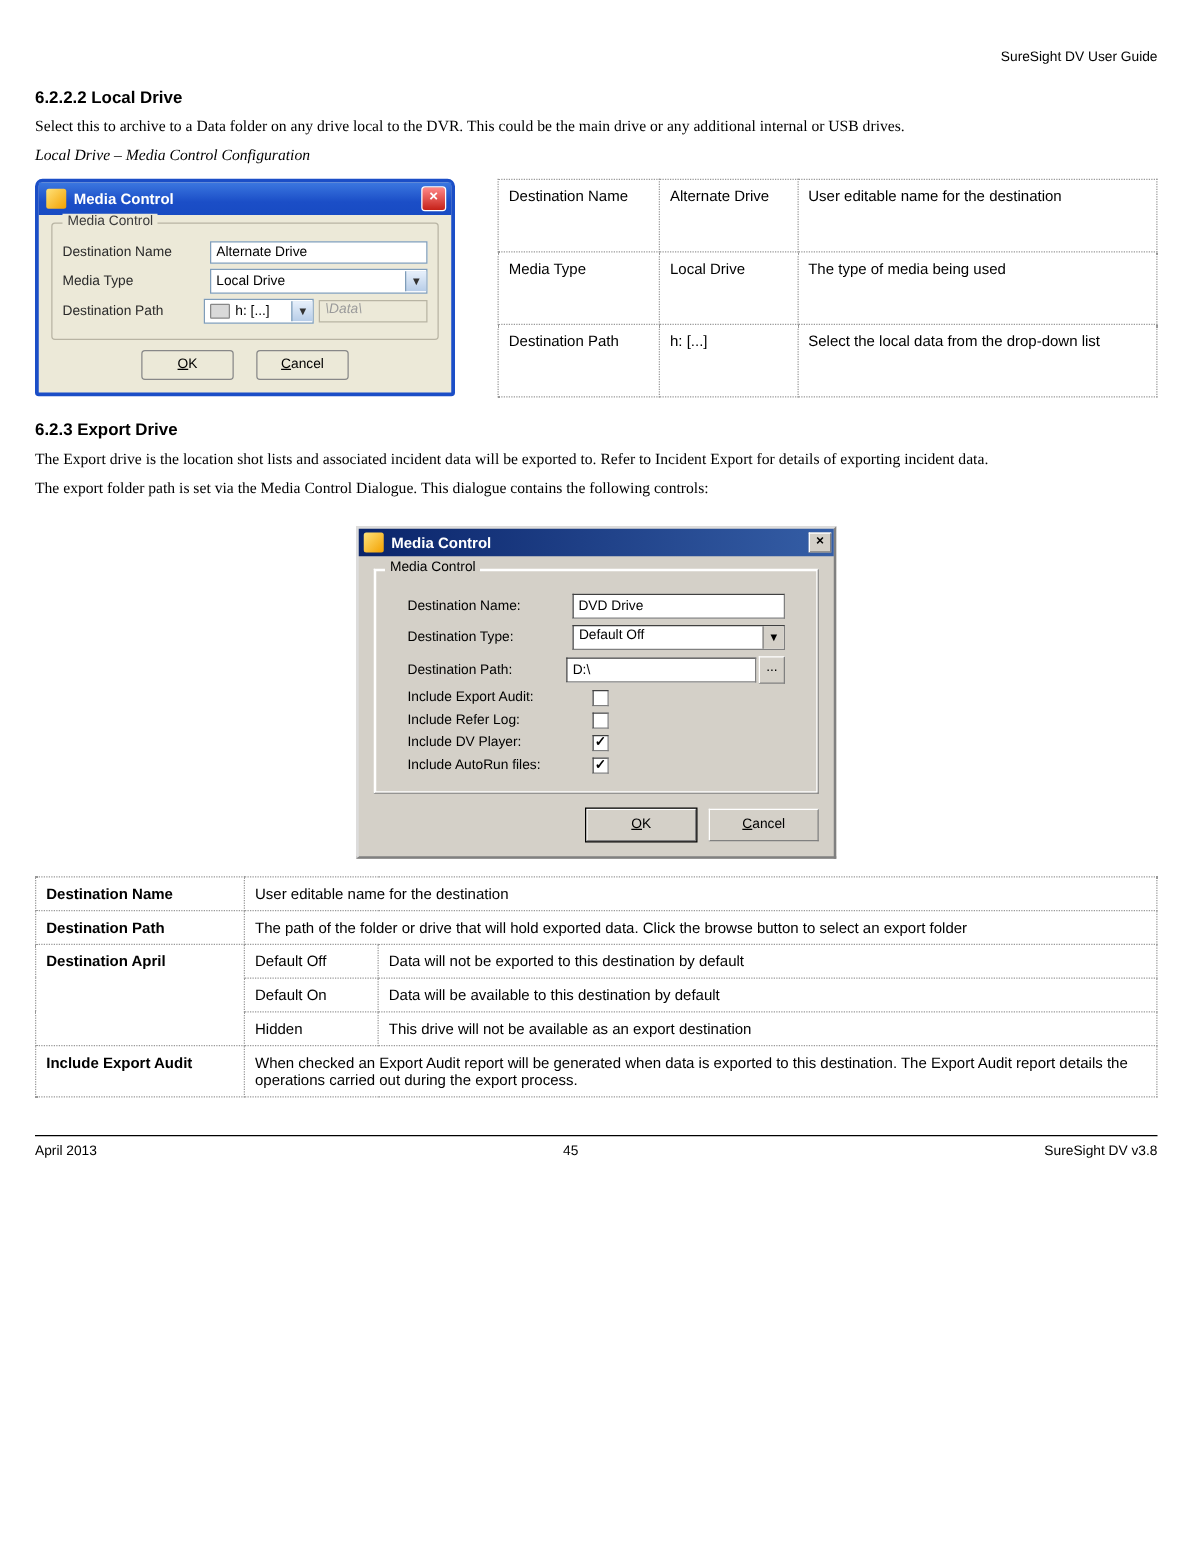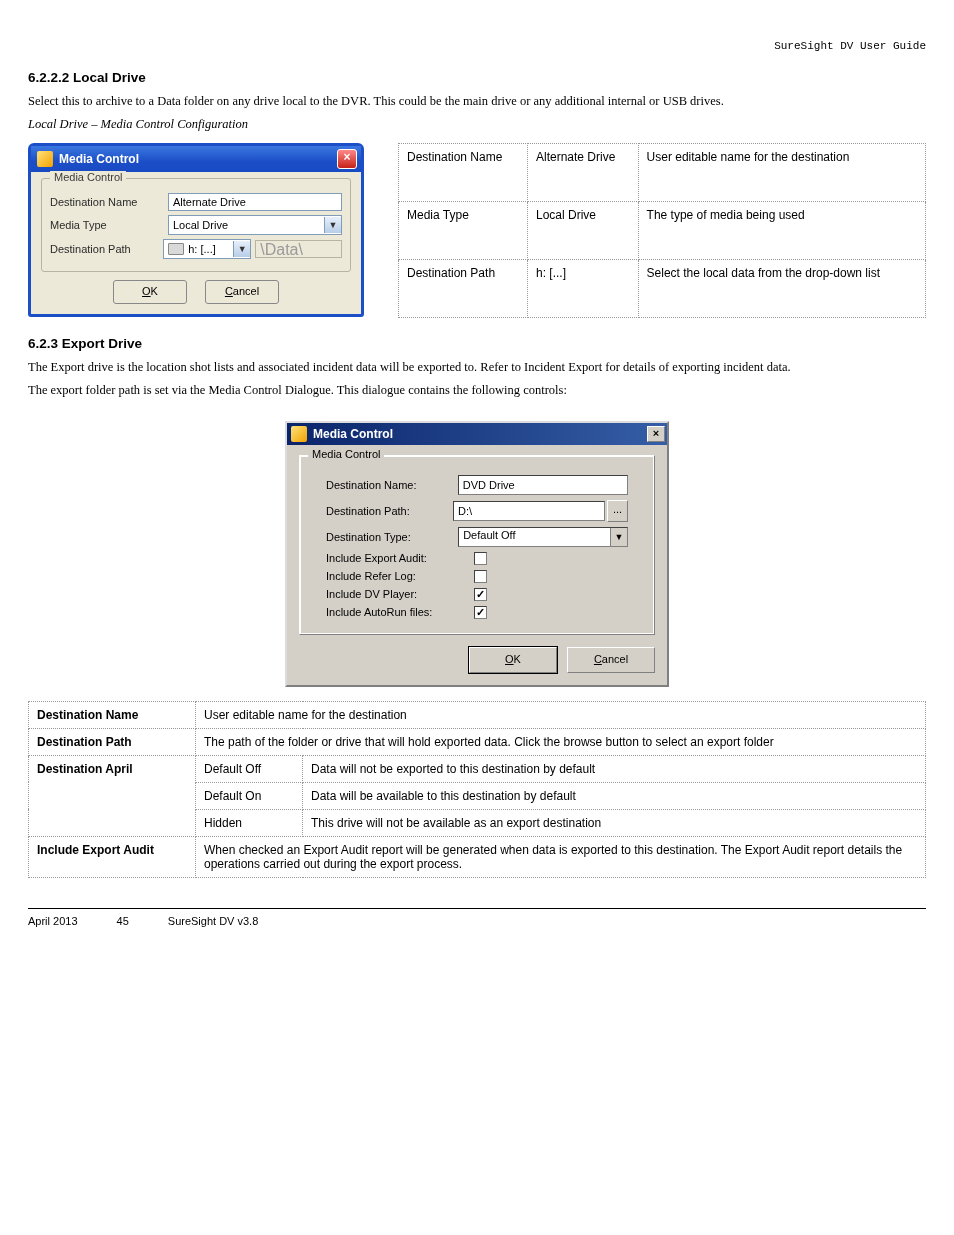--- a/index.html
+++ b/index.html
@@ -117,24 +117,25 @@
     background: #d9d9d9;
     border: 1px solid #888;
     border-radius: 1px;
     margin-right: 4px;
   }
   .xp-disabled {
     width: 80px; height: 16px;
     border: 1px solid #b8b4a3;
     background: #ece9d8;
     color: #9a9a9a;
-    font-size: 16px;
+    font-size: 11px;
     padding: 0 4px;
     margin-left: 4px;
     text-align: left;
+    font-style: italic;
   }
   .xp-buttons { display: flex; justify-content: center; gap: 18px; margin-top: 8px; }
   .xp-btn {
     width: 72px; height: 22px;
     border: 1px solid #888;
     border-radius: 3px;
     background: #ece9d8;
     font-size: 11px;
     text-align: center;
     line-height: 20px;
@@ -275,26 +276,26 @@
   table.expl td {
     border: 1px dotted #999;
     vertical-align: top;
     padding: 6px 8px;
     font-size: 12px;
   }
   table.expl td.label { width: 150px; font-weight: bold; }
   table.expl td.sublbl { width: 90px; }
 
   hr.footer { border: none; border-top: 1px solid #000; margin: 22px 0 6px 0; }
-  .footer-row { display: flex; justify-content: flex-start; font-size: 11px; gap: 39px; }
+  .footer-row { display: flex; justify-content: space-between; font-size: 11px; }
 </style>
 </head>
 <body>
 
-<div style="text-align:right;font-size:11px;font-family:Liberation Mono, monospace;">SureSight DV User Guide</div>
+<div style="text-align:right;font-size:11px;">SureSight DV User Guide</div>
 
 <h3 class="section">6.2.2.2 Local Drive</h3>
 <p>Select this to archive to a Data folder on any drive local to the DVR. This could be the main drive or any additional internal or USB drives.</p>
 <p class="italic">Local Drive – Media Control Configuration</p>
 
 <table class="doc">
   <tbody>
       <tr>
     <td class="imgcell" rowspan="3">
 
@@ -369,30 +370,30 @@
     </div>
     <div class="gray-body">
       <div class="gray-group">
         <div class="legend">Media Control</div>
 
         <div class="gray-row">
           <div class="lbl">Destination Name:</div>
           <input class="gray-input" value="DVD Drive" style="">
         </div>
         <div class="gray-row">
-          <div class="lbl">Destination Path:</div>
-          <input class="gray-input short" value="D:\" style="">
-          <div class="gray-browse">...</div>
-        </div>
-        <div class="gray-row">
           <div class="lbl">Destination Type:</div>
           <div class="gray-select">
             <span class="txt">Default Off</span>
             <div class="arrow">▼</div>
           </div>
+        </div>
+        <div class="gray-row">
+          <div class="lbl">Destination Path:</div>
+          <input class="gray-input short" value="D:\" style="">
+          <div class="gray-browse">...</div>
         </div>
         <div class="gray-row">
           <div class="lbl">Include Export Audit:</div>
           <div class="gray-check"></div>
         </div>
         <div class="gray-row">
           <div class="lbl">Include Refer Log:</div>
           <div class="gray-check"></div>
         </div>
         <div class="gray-row">

